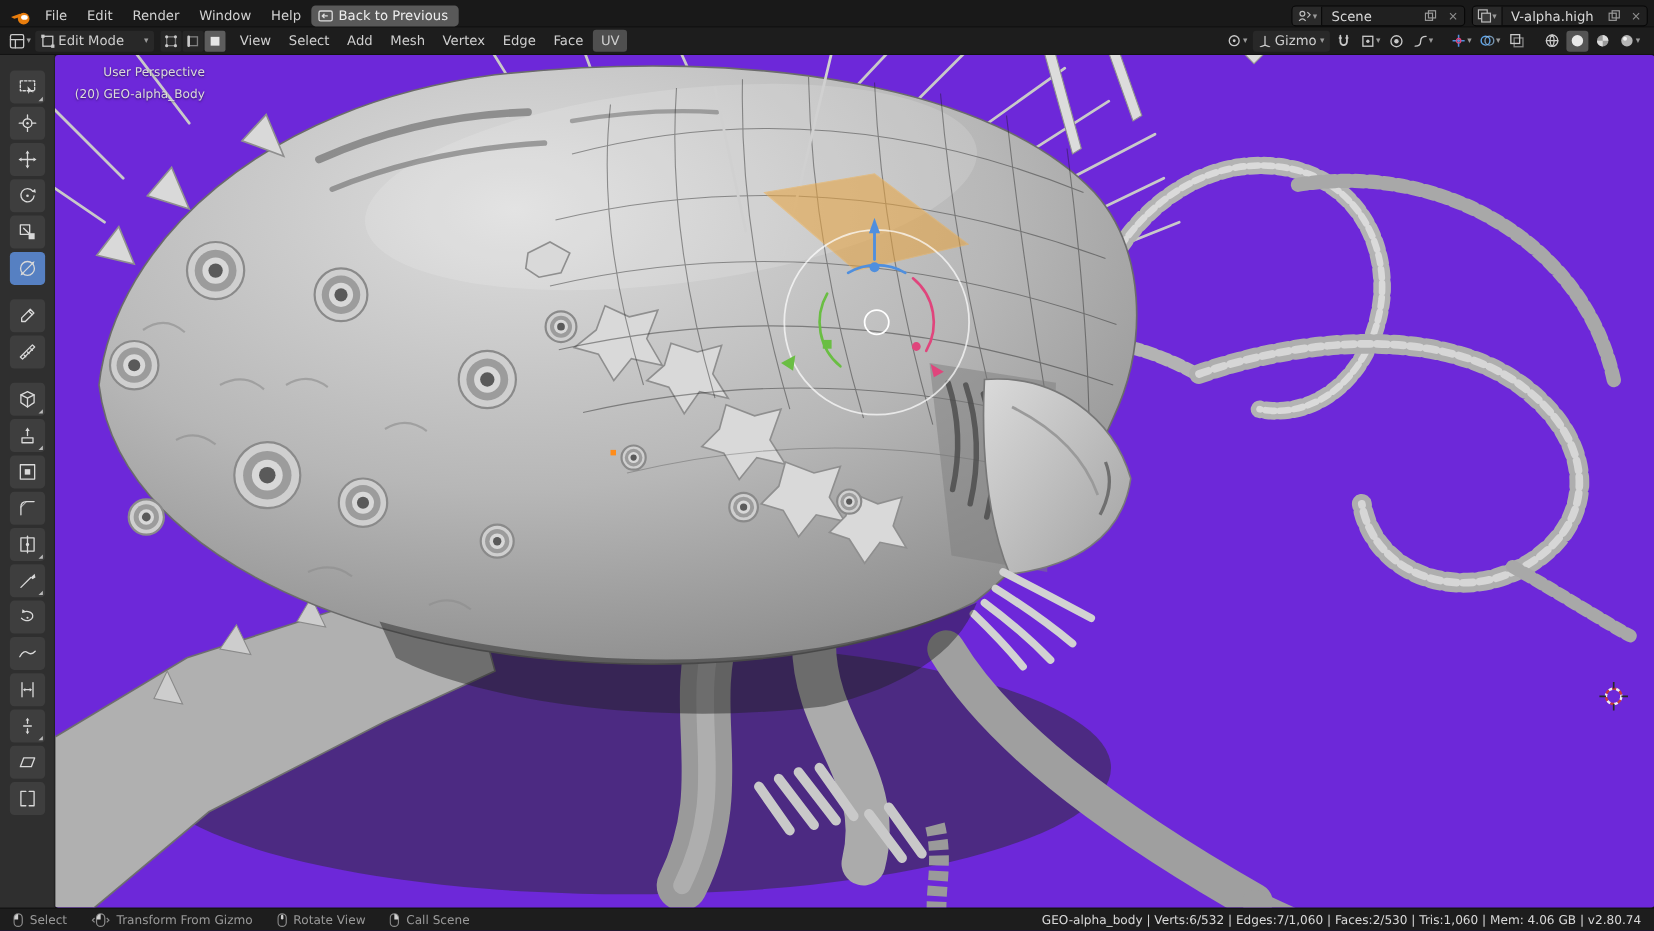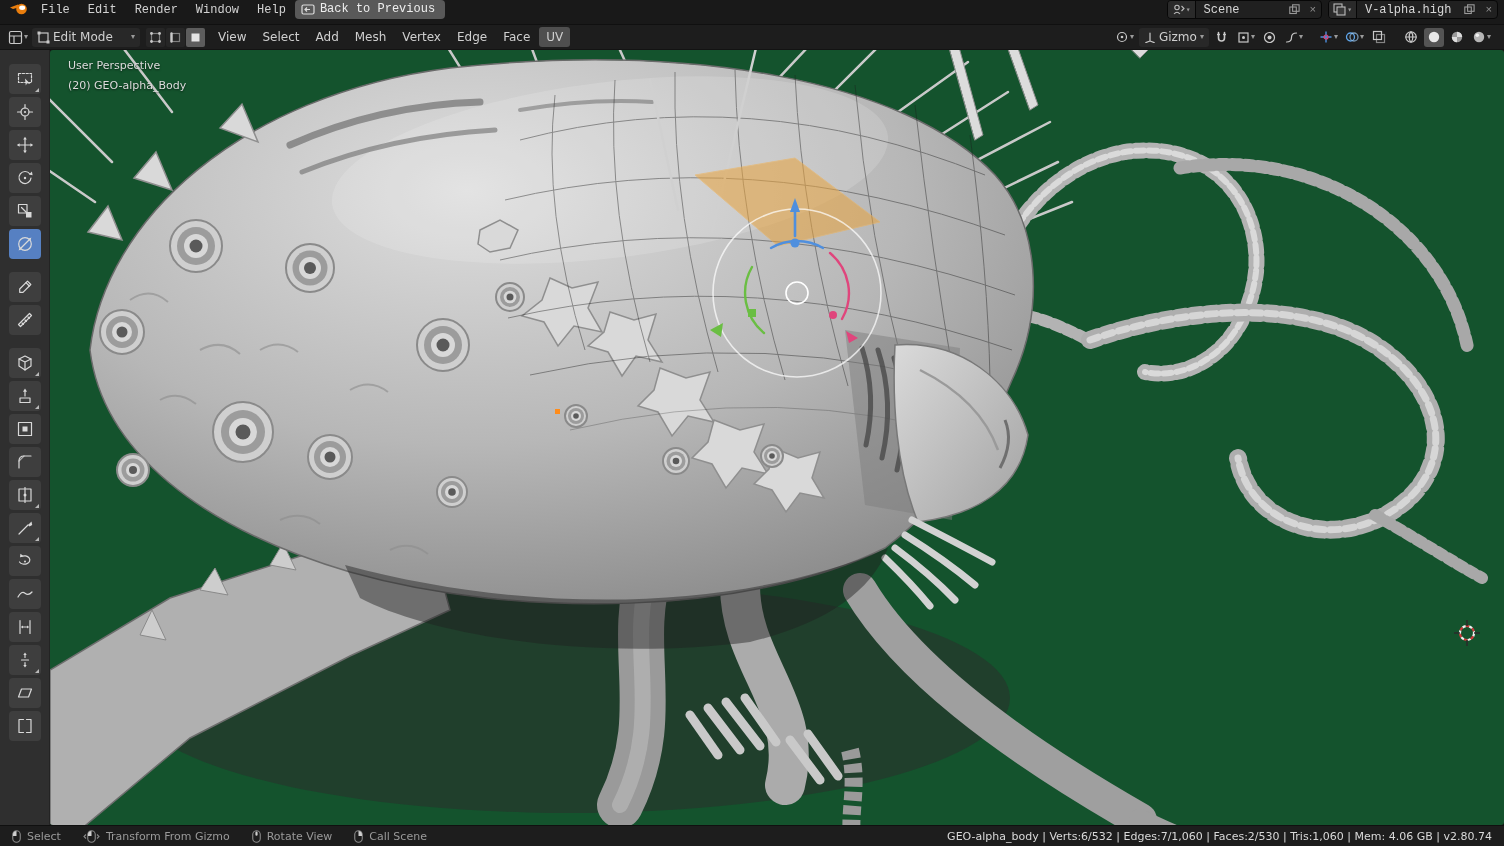--- a/index.html
+++ b/index.html
@@ -1,21 +1,21 @@
 <!DOCTYPE html>
 <html><head>
 <meta charset="utf-8">
 <style>
   * { margin:0; padding:0; box-sizing:border-box; }
   html,body { width:1504px; height:846px; overflow:hidden; background:#161616;
     font-family:"DejaVu Sans", sans-serif; -webkit-font-smoothing:antialiased; }
 
   
-  .topbar { height:25px; background:#191919; display:flex; align-items:flex-start;
-    padding:0 6px; color:#d2d2d2; font-size:12px; border-bottom:1px solid #101010;font-family:Liberation Mono, monospace; }
+  .topbar { height:25px; background:#191919; display:flex; align-items:flex-end;
+    padding:0 6px; color:#d2d2d2; font-size:12px; border-bottom:1px solid #101010; }
   .logo { width:22px; height:16px; display:flex; align-items:center; justify-content:center; margin:0 2px; }
   .menu-item { padding:3px 9px; border-radius:3px; cursor:default; }
   .back-btn { background:#595959; color:#eee; border-radius:4px;
     padding:2px 10px 3px 6px; display:flex; align-items:center; gap:5px; font-size:12px; }
   .topbar-right { margin-left:auto; display:flex; align-items:center; gap:6px; }
   .id-block { display:flex; align-items:center; background:#202020; border:1px solid #070707;
     border-radius:4px; height:19px; overflow:hidden; }
   .id-icon-btn { display:flex; align-items:center; padding:0 4px; background:#2a2a2a; height:100%;
     border-right:1px solid #070707; gap:1px; }
   .id-name { padding:0 8px; color:#d8d8d8; font-size:12px; min-width:88px; }
@@ -45,21 +45,21 @@
   .main { display:flex; height:775px; }
   .toolbar { width:50px; background:#2f2f2f; border-right:1px solid #232323;
     display:flex; flex-direction:column; align-items:center; padding-top:14px; gap:3px; }
   .tool-btn { width:32px; height:30px; background:#3e3e3e; border-radius:4px; position:relative;
     display:flex; align-items:center; justify-content:center; flex:0 0 auto; }
   .tool-btn.active { background:#5680c2; }
   .tool-btn.sub::after { content:""; position:absolute; right:2px; bottom:2px;
     border-left:4px solid transparent; border-bottom:4px solid #b9b9b9; }
   .tgap { height:7px; flex:0 0 auto; }
 
-  .viewport { flex:1; position:relative; background:#14532d; border-radius:3px; overflow:hidden; }
+  .viewport { flex:1; position:relative; background:#6d28d9; border-radius:3px; overflow:hidden;text-align:right; }
   .viewport svg.scene { position:absolute; inset:0; }
   .vp-overlay { position:absolute; left:18px; top:6px; color:#dcdcdc; font-size:11px;
     line-height:20px; text-shadow:0 1px 2px rgba(0,0,0,.6); }
 
   
   .statusbar { height:21px; background:#1d1d1d; border-top:1px solid #101010;
     display:flex; align-items:center; padding:0 12px; gap:22px; color:#999; font-size:11px; }
   .hint { display:flex; align-items:center; gap:6px; }
   .stats { margin-left:auto; color:#d9d9d9; font-size:11px; white-space:nowrap; }
 

